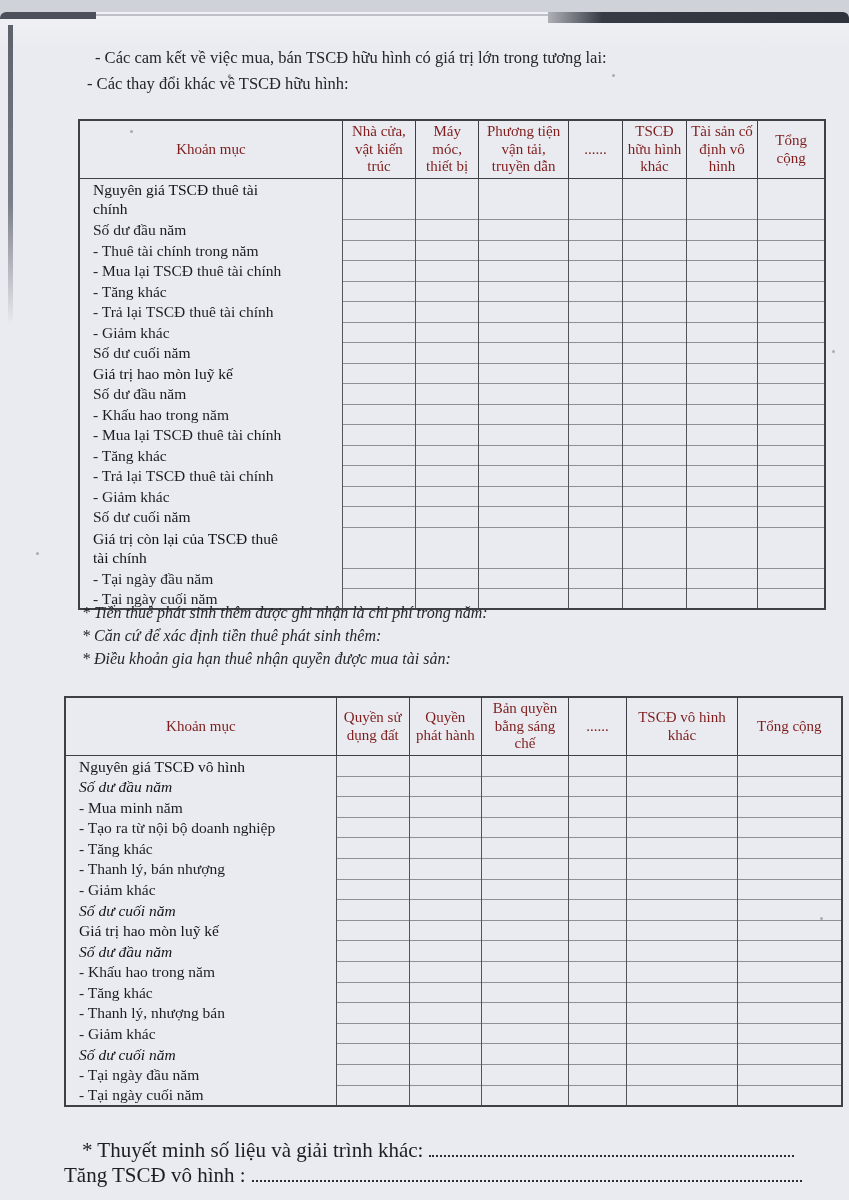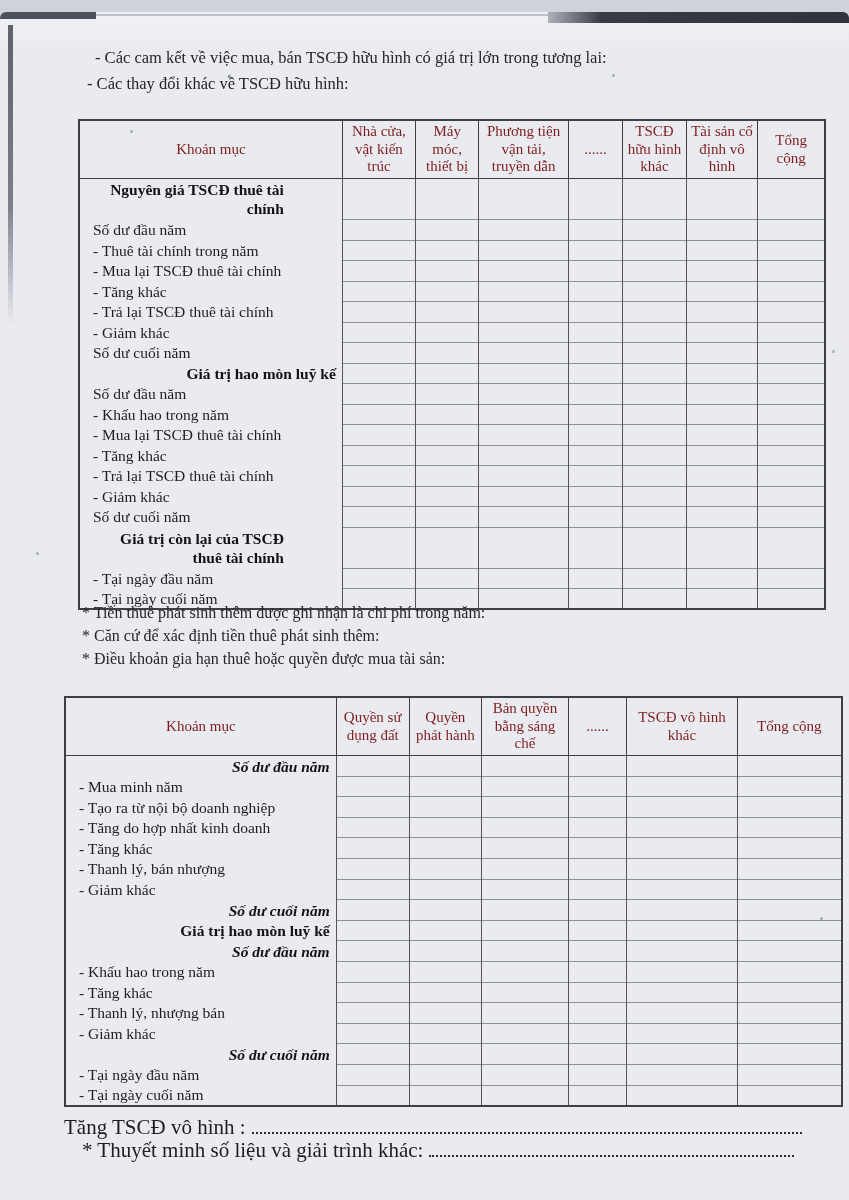--- a/index.html
+++ b/index.html
@@ -14,35 +14,35 @@
         background:linear-gradient(90deg,rgba(52,57,66,.35),#363b44 18%,#2e333c);}
   .band-tl{position:absolute;top:0;left:0;width:96px;height:7px;background:#4b505a;}
   .line-top{position:absolute;top:2px;left:96px;width:452px;height:2px;background:rgba(130,135,146,.45);}
   .strip-left{position:absolute;top:13px;left:8px;width:5px;height:300px;
         background:linear-gradient(180deg,#5d616b,#7b7f89 60%,rgba(123,127,137,0));}
   .speck{position:absolute;width:3px;height:3px;border-radius:50%;background:#8d91a0;opacity:.7;}
   
   .abs{position:absolute;white-space:nowrap;}
   .intro{font-size:16.5px;}
   .sec-title{font-weight:bold;font-size:17px;color:#17171d;}
-  .note{font-size:16px;}
+  .note{font-style:italic;font-size:16px;}
   
   table.grid{position:absolute;border-collapse:collapse;table-layout:fixed;background:transparent;}
   table.grid,table.grid thead th{border:2px solid #3f4046;}
   table.grid thead th{border-width:1px;border-bottom:1.5px solid #3f4046;
         font-family:Liberation Serif, serif;font-weight:normal;font-size:15px;
         line-height:1.18;color:#7f1d1d;padding:2px 2px;vertical-align:middle;text-align:center;}
   table.grid{border-width:2px;}
   table.grid td{border-left:1px solid #53545b;border-top:1px solid #8e9098;padding:0;}
   table.grid td.row-label{border-top:none;border-left:none;font-size:15.5px;line-height:19px;
         padding:0 6px 0 13px;color:#1d1d24;vertical-align:middle;white-space:normal;}
   .t1 tbody tr{height:20.5px;}
   .t1 tbody tr.tall{height:41px;}
   .t2 tbody tr{height:20.6px;}
-  tr.b td.row-label,tr.bi td.row-label{font-weight:bold;color:#121217;text-align:right;}
+  tr.b td.row-label,tr.bi td.row-label{font-weight:normal;color:#121217;}
   tr.bi td.row-label{font-style:italic;}
   .t1 tr.tall td.row-label{padding-right:58px;line-height:19px;}
   
   .dotrow{position:absolute;display:flex;align-items:baseline;font-size:21px;color:#1d1d24;}
   .dotrow .lbl{white-space:nowrap;}
   .leader{flex:1 0 auto;border-bottom:2px dotted #2c2c33;height:14px;margin-left:6px;}
 </style>
 </head>
 <body>
 
@@ -295,21 +295,21 @@
           <td></td>
           <td></td>
           <td></td>
           <td></td>
         </tr>
       </tbody>
   </table>
 
   <div class="abs note" style="left:82px;top:592px">* Tiền thuê phát sinh thêm được ghi nhận là chi phí trong năm:</div>
   <div class="abs note" style="left:82px;top:615px">* Căn cứ để xác định tiền thuê phát sinh thêm:</div>
-  <div class="abs note" style="left:82px;top:638px">* Điều khoản gia hạn thuê hoặc quyền được mua tài sản:</div>
+  <div class="abs note" style="left:82px;top:638px">* Điều khoản gia hạn thuê nhận quyền được mua tài sản:</div>
 
 
   <table class="grid t2" style="left:64px;top:684px;width:779px">
     <colgroup>
       <col style="width:34.9%">
         <col style="width:9.4%">
         <col style="width:9.3%">
         <col style="width:11.2%">
       <col style="width:7.5%">
         <col style="width:14.2%">
@@ -322,20 +322,29 @@
       <th>Quyền sử dụng đất</th>
           <th>Quyền phát hành</th>
           <th>Bản quyền bằng sáng chế</th>
           <th>......</th>
           <th>TSCĐ vô hình khác</th>
           <th>Tổng cộng</th>
         </tr>
     </thead>
     <tbody>
 
+        <tr class="b">
+          <td class="row-label">Nguyên giá TSCĐ vô hình</td>
+          <td></td>
+          <td></td>
+          <td></td>
+          <td></td>
+          <td></td>
+          <td></td>
+        </tr>
 
         <tr class="bi">
           <td class="row-label">Số dư đầu năm</td>
           <td></td>
           <td></td>
           <td></td>
           <td></td>
           <td></td>
           <td></td>
         </tr>
@@ -353,29 +362,20 @@
         <tr class="n">
           <td class="row-label">- Tạo ra từ nội bộ doanh nghiệp</td>
           <td></td>
           <td></td>
           <td></td>
           <td></td>
           <td></td>
           <td></td>
         </tr>
 
-        <tr class="n">
-          <td class="row-label">- Tăng do hợp nhất kinh doanh</td>
-          <td></td>
-          <td></td>
-          <td></td>
-          <td></td>
-          <td></td>
-          <td></td>
-        </tr>
 
         <tr class="n">
           <td class="row-label">- Tăng khác</td>
           <td></td>
           <td></td>
           <td></td>
           <td></td>
           <td></td>
           <td></td>
         </tr>
@@ -500,18 +500,18 @@
           <td></td>
           <td></td>
         </tr>
       </tbody>
   </table>
 
   <div class="dotrow" style="left:82px;top:1126px;width:712px">
     <span class="lbl">* Thuyết minh số liệu và giải trình khác:</span>
     <span class="leader"></span>
   </div>
-  <div class="dotrow" style="left:64px;top:1103px;width:738px">
+  <div class="dotrow" style="left:64px;top:1151px;width:738px">
     <span class="lbl">Tăng TSCĐ vô hình :</span>
     <span class="leader"></span>
   </div>
 
 </div>
 
 </body></html>

